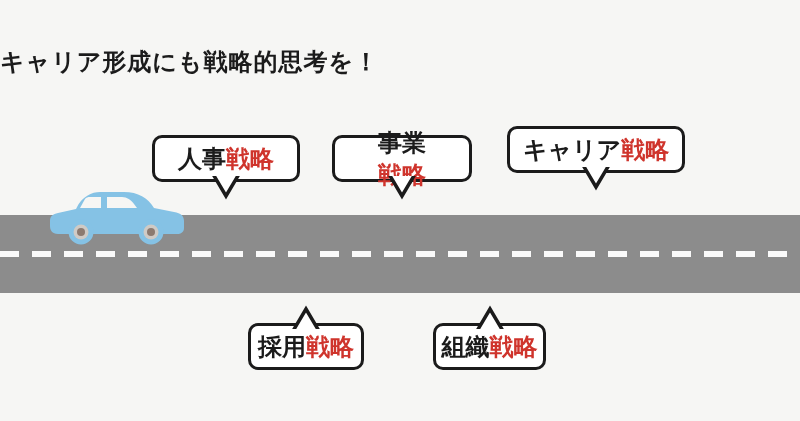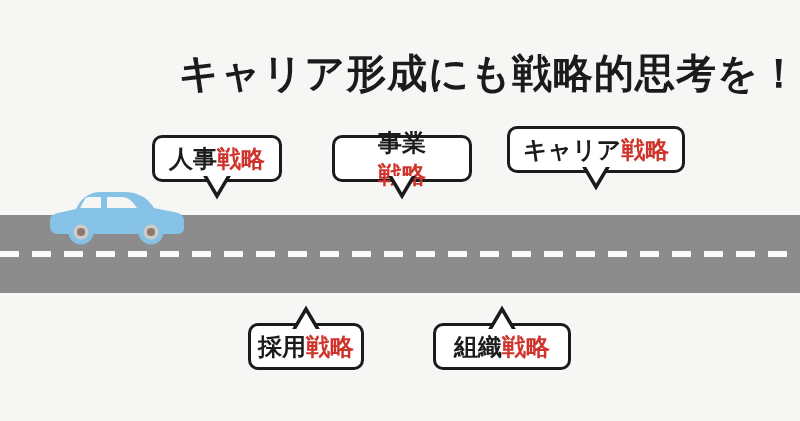--- a/index.html
+++ b/index.html
@@ -22,22 +22,22 @@
     background: var(--bg);
     overflow: hidden;
     font-family: "Liberation Sans", "DejaVu Sans", sans-serif;
     margin: 0 auto;
   }
   .title {
     position: absolute;
     top: 46px;
     left: 0;
     width: 100%;
-    text-align: right;
-    font-size: 40px;
+    text-align: left;
+    font-size: 24px;
     font-weight: 800;
     letter-spacing: 1px;
     color: var(--ink);
   }
   .road {
     position: absolute;
     left: 0;
     top: 215px;
     width: 800px;
     height: 78px;
@@ -70,25 +70,25 @@
     border-radius: 10px;
     display: flex;
     align-items: center;
     justify-content: center;
     font-size: 24px;
     font-weight: 700;
     color: var(--ink);
     white-space: nowrap;
   }
   .bubble .hl { color: var(--accent-red); }
-  .bubble-1 { left: 152px; top: 135px; width: 130px; }
+  .bubble-1 { left: 152px; top: 135px; width: 148px; }
   .bubble-2 { left: 332px; top: 135px; width: 140px; flex-direction: column; }
   .bubble-3 { left: 507px; top: 126px; width: 178px; }
   .bubble-4 { left: 248px; top: 323px; width: 116px; }
-  .bubble-5 { left: 433px; top: 323px; width: 138px; }
+  .bubble-5 { left: 433px; top: 323px; width: 113px; }
   .tail {
     position: absolute;
     left: 50%;
     margin-left: -15px;
     width: 30px;
     height: 24px;
     overflow: hidden;
   }
   .tail-down { bottom: -21px; }
   .tail-up   { top: -21px; }

